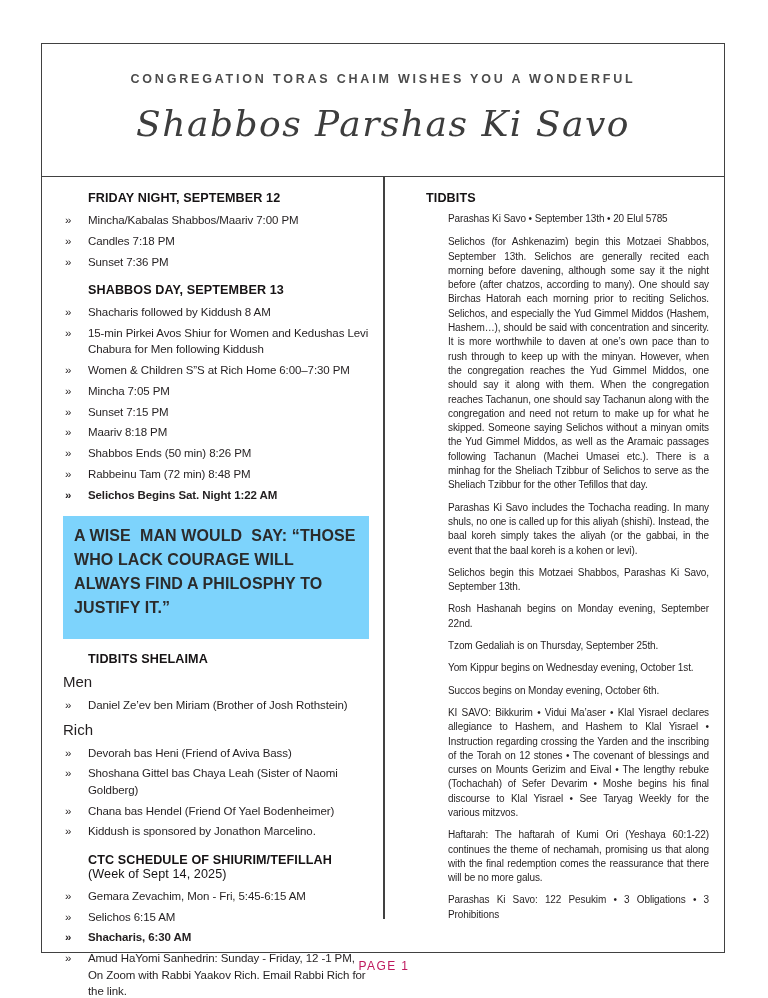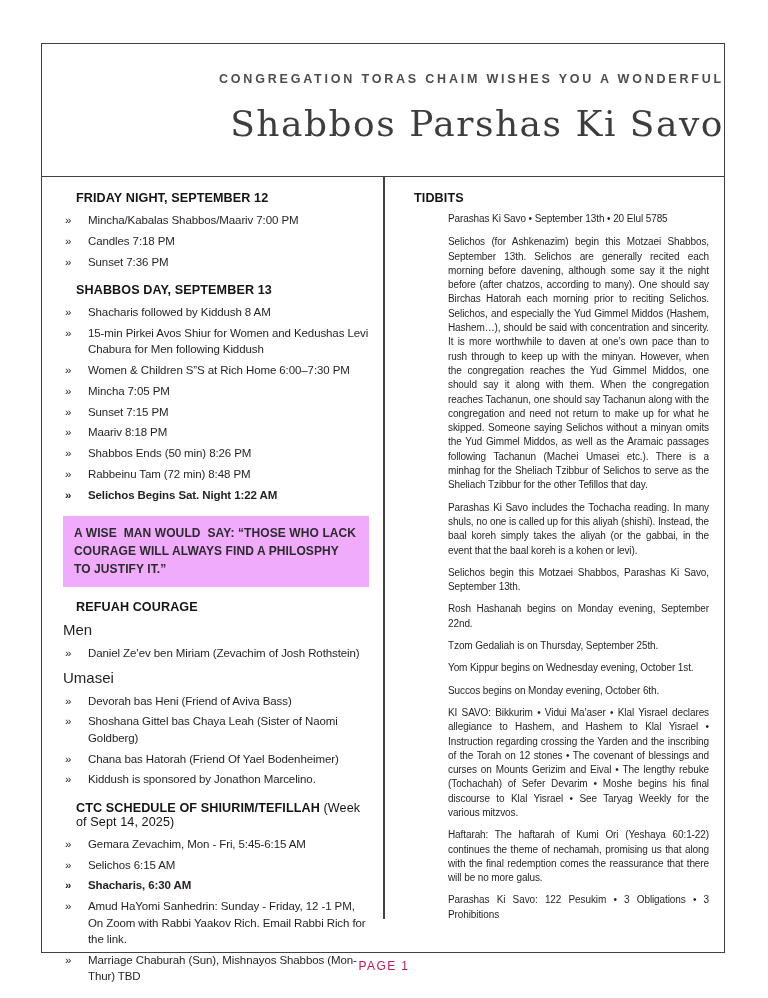--- a/index.html
+++ b/index.html
@@ -20,74 +20,75 @@
     box-sizing:border-box;
     display:flex; flex-direction:column;
     background:#fff;
   }
 
   
   .masthead {
     height:133px; flex:none;
     border-bottom:1.5px solid #414141;
     box-sizing:border-box;
-    text-align:right;
+    text-align:center;
     padding-top:28px;
   }
   .tagline {
     font-size:12.5px; font-weight:700;
     letter-spacing:2.8px;
     color:#4c4c4c;
   }
   .script-title {
     font-family:"DejaVu Serif", serif;
+    font-style:italic;
     font-size:36px;
     letter-spacing:1.5px;
     color:#3d3d3d;
     margin-top:17px;
   }
 
   
   .columns { flex:1; display:flex; position:relative; min-height:0; }
   .divider {
     position:absolute; left:341px; top:0;
     width:1.5px; height:742px;
     background:#414141;
   }
   .col-left  { width:341px; flex:none; box-sizing:border-box; padding:12px 14px 0 21px; }
   .col-right { flex:1; box-sizing:border-box; padding:12px 15px 0 18px; }
 
   h2 {
     font-size:12.6px; font-weight:700;
     color:#161314;
-    margin:13px 0 7px 0;
+    margin:13px 0 7px 12px;
     letter-spacing:0.1px;
     padding-left:13px;
   }
   .col-left h2.first, .col-right h2.first { margin-top:2px; }
   h2 .normal { font-weight:400; }
 
   ul.blist { list-style:none; margin:0 0 2px 0; padding:0; }
   ul.blist li {
     display:flex;
     font-size:11.5px; line-height:1.42;
     letter-spacing:-0.1px;
     margin:0 0 4.5px 0;
   }
   ul.blist li.bold { font-weight:700; }
   .bullet { flex:none; width:25px; padding-left:2px; box-sizing:border-box; color:#231f20; }
   .txt { flex:1; }
 
   .quote {
-    background:#f0abfc;
+    background:#7dd3fc;
     color:#2b2b2b;
     font-weight:700;
-    font-size:12px; line-height:1.5;
+    font-size:16px; line-height:1.5;
     letter-spacing:0.1px;
-    padding:8px 11px 9px 11px;
+    padding:8px 11px 19px 11px;
     margin:13px 0 2px 0;
     white-space:pre-wrap;
   }
 
   .grp-label { font-size:15px; margin:7px 0 7px 0; }
 
   .col-right p {
     font-size:10px; line-height:1.43;
     letter-spacing:-0.1px;
     text-align:justify;
@@ -171,41 +172,41 @@
               <span class="txt">Rabbeinu Tam (72 min) 8:48 PM</span>
             </li>
           <li class="bold">
               <span class="bullet">»</span>
               <span class="txt">Selichos Begins Sat. Night 1:22 AM</span>
             </li>
         </ul>
 
         <div class="quote">A WISE  MAN WOULD  SAY: “THOSE WHO LACK COURAGE WILL ALWAYS FIND A PHILOSPHY TO JUSTIFY IT.”</div>
 
-        <h2>REFUAH COURAGE</h2>
+        <h2>TIDBITS SHELAIMA</h2>
         <div class="grp-label">Men</div>
         <ul class="blist">
           <li>
               <span class="bullet">»</span>
-              <span class="txt">Daniel Ze’ev ben Miriam (Zevachim of Josh Rothstein)</span>
-            </li>
-        </ul>
-        <div class="grp-label">Umasei</div>
+              <span class="txt">Daniel Ze’ev ben Miriam (Brother of Josh Rothstein)</span>
+            </li>
+        </ul>
+        <div class="grp-label">Rich</div>
         <ul class="blist">
           <li>
               <span class="bullet">»</span>
               <span class="txt">Devorah bas Heni (Friend of Aviva Bass)</span>
             </li>
           <li>
               <span class="bullet">»</span>
               <span class="txt">Shoshana Gittel bas Chaya Leah (Sister of Naomi Goldberg)</span>
             </li>
           <li>
               <span class="bullet">»</span>
-              <span class="txt">Chana bas Hatorah (Friend Of Yael Bodenheimer)</span>
+              <span class="txt">Chana bas Hendel (Friend Of Yael Bodenheimer)</span>
             </li>
         </ul>
 
         <ul class="blist">
           <li>
               <span class="bullet">»</span>
               <span class="txt">Kiddush is sponsored by Jonathon Marcelino.</span>
             </li>
         </ul>
 

